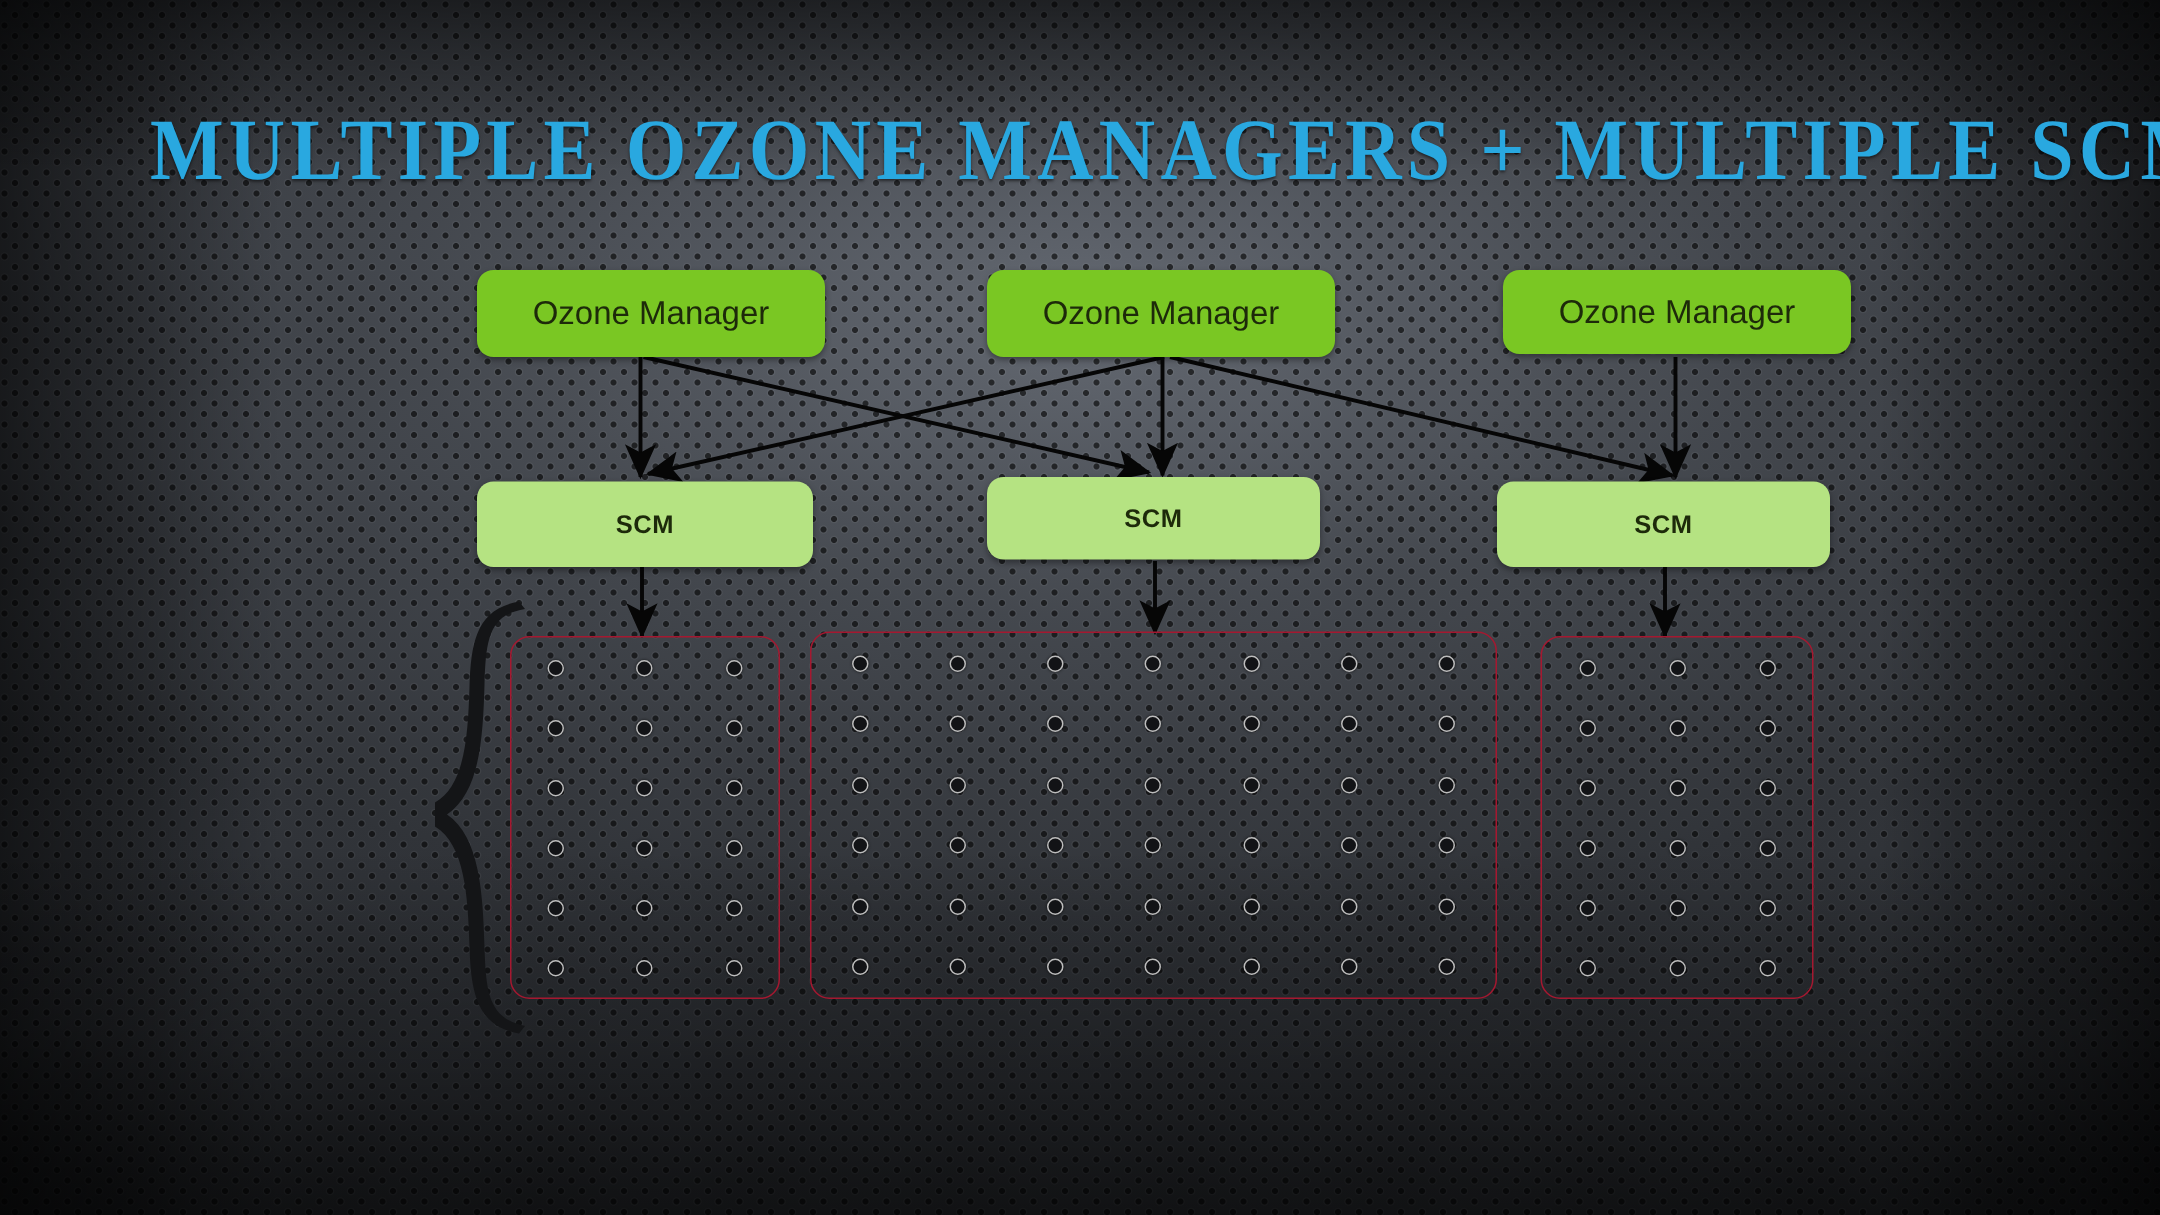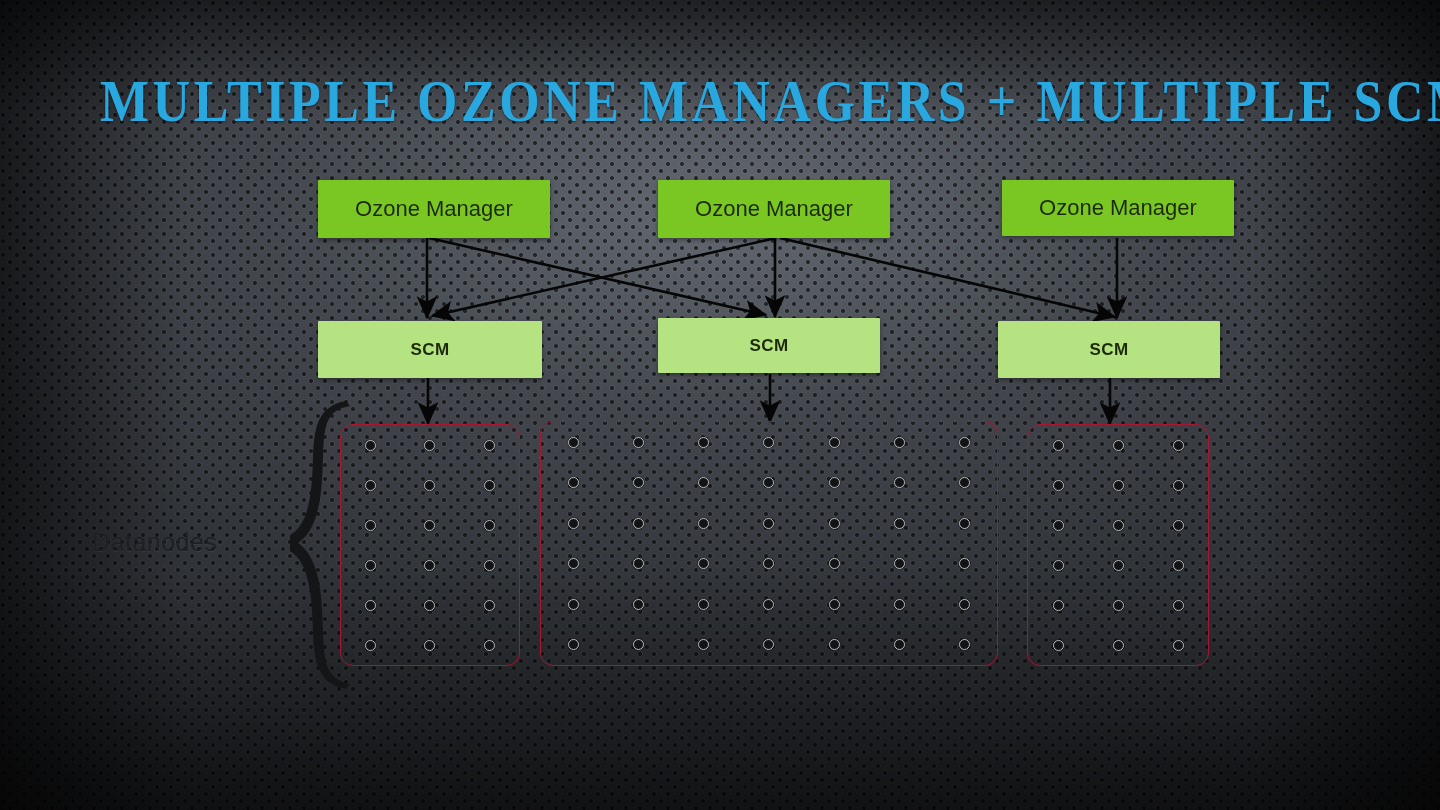--- a/index.html
+++ b/index.html
@@ -55,21 +55,21 @@
     transform:scaleY(1.12);
     transform-origin:center top;
   }
 
   
   .node{
     position:absolute;
     display:flex;
     align-items:center;
     justify-content:center;
-    border-radius:1px;
+    border-radius:11px;
     color:#1d2a0a;
     text-shadow:none;
     box-shadow:0 2px 4px rgba(0,0,0,0.38);
   }
   .om{
     background:#7ac723;
     font-size:22px;
     font-weight:400;
   }
   .scm{
@@ -263,15 +263,14 @@
       <div class="dn"></div>
       <div class="dn"></div>
     </div>
 
   <svg id="brace" viewBox="0 0 90 290" preserveAspectRatio="none">
     <path d="M82,6 C58,10 56,26 55,56 C54,92 52,128 30,143 C52,158 54,196 55,232 C56,262 58,279 82,284
              L78,289 C50,284 46,262 45,231 C44,198 42,163 22,151 L22,135 C42,124 44,90 45,58
              C46,27 50,6 78,1 Z" fill="#141517"></path>
   </svg>
 
-  <div id="dn-label">Datanodes</div>
 
 </div>
 
 </body></html>

